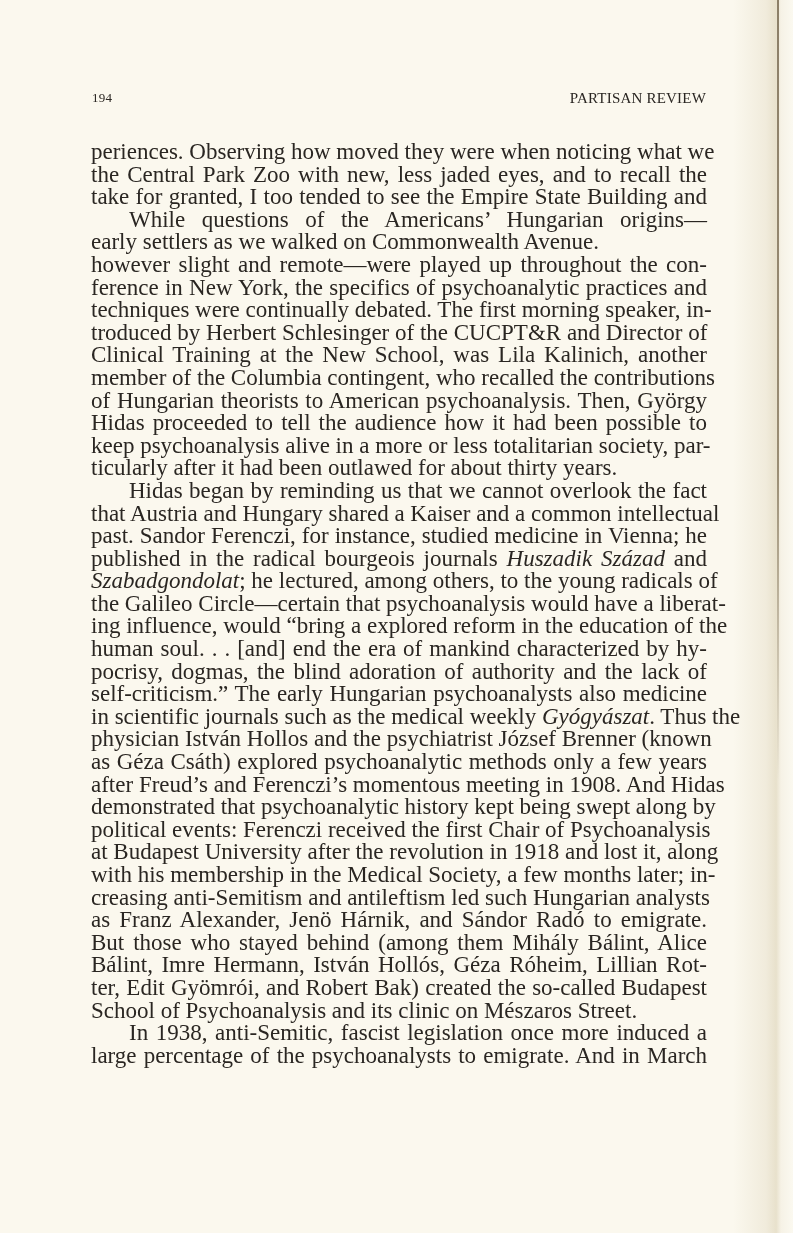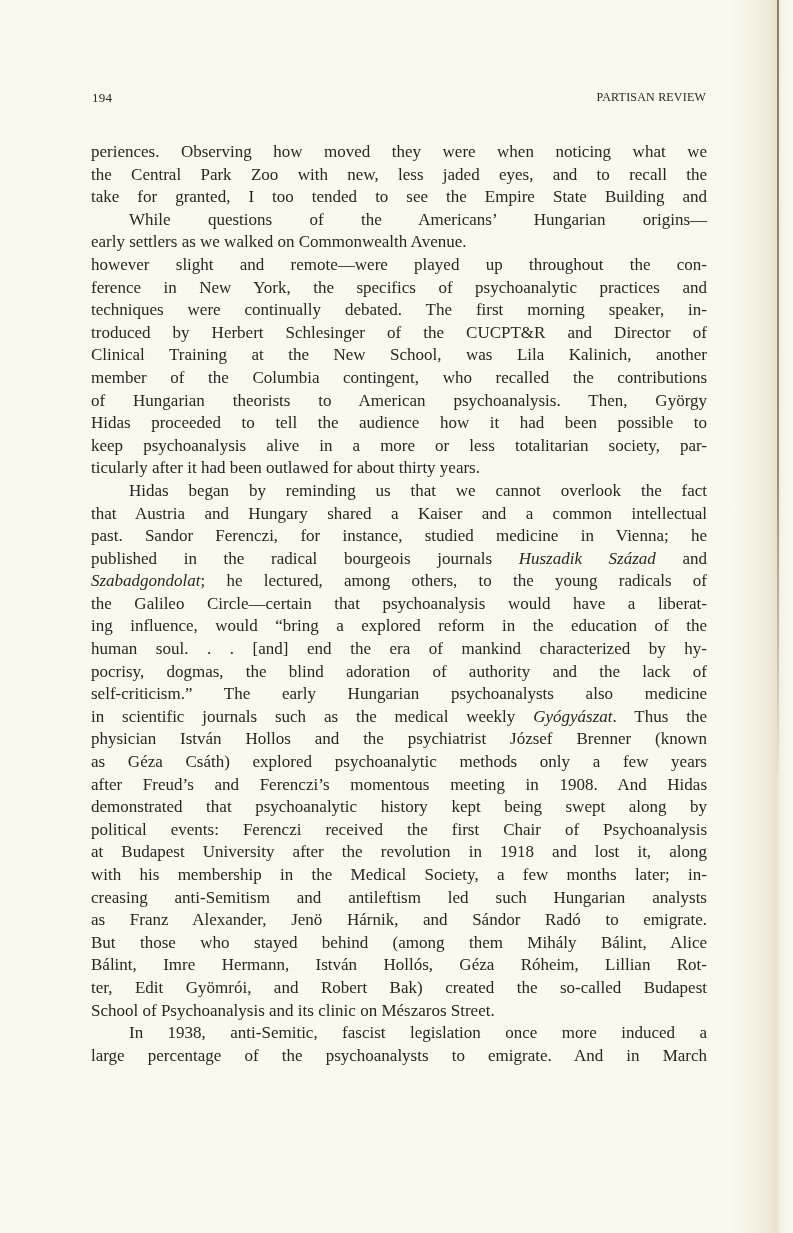--- a/index.html
+++ b/index.html
@@ -42,28 +42,28 @@
     }
     .folio {
       position: absolute;
       left: 0;
       top: 0;
     }
     .journal-title {
       position: absolute;
       right: 0;
       top: 0;
-      font-size: 12px;
+      font-size: 15px;
     }
     .body-text {
       position: absolute;
       top: 141px;
       left: 91px;
       width: 616px;
-      font-size: 17px;
+      font-size: 23px;
       line-height: 22.6px;
       text-align: justify;
     }
     .line {
       display: block;
       white-space: nowrap;
       text-align: justify;
       text-align-last: justify;
       height: 22.6px;
     }

